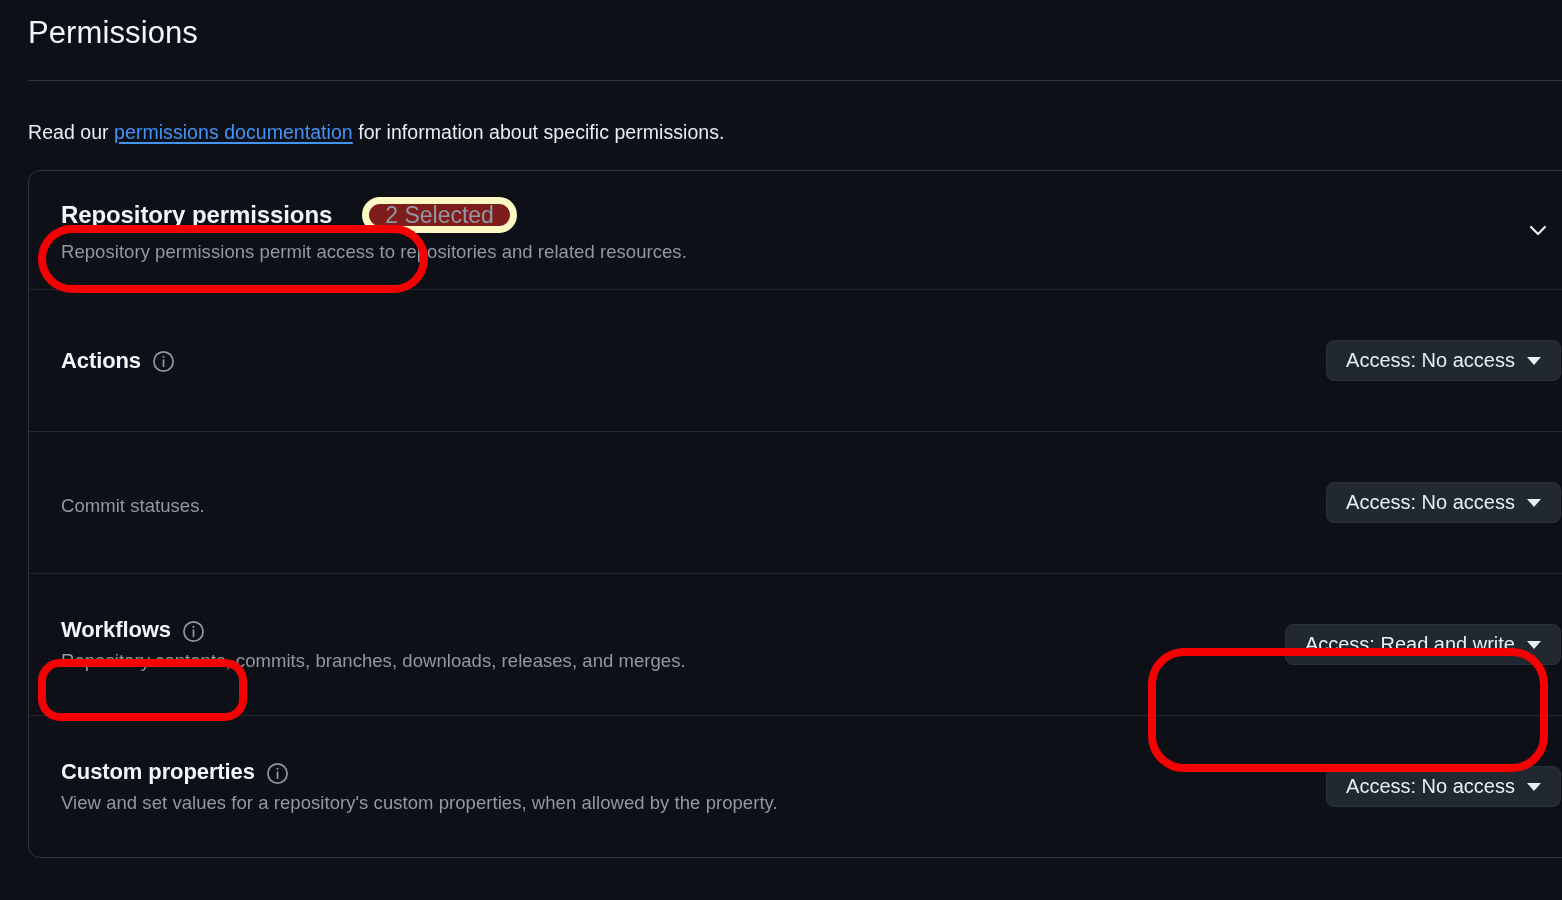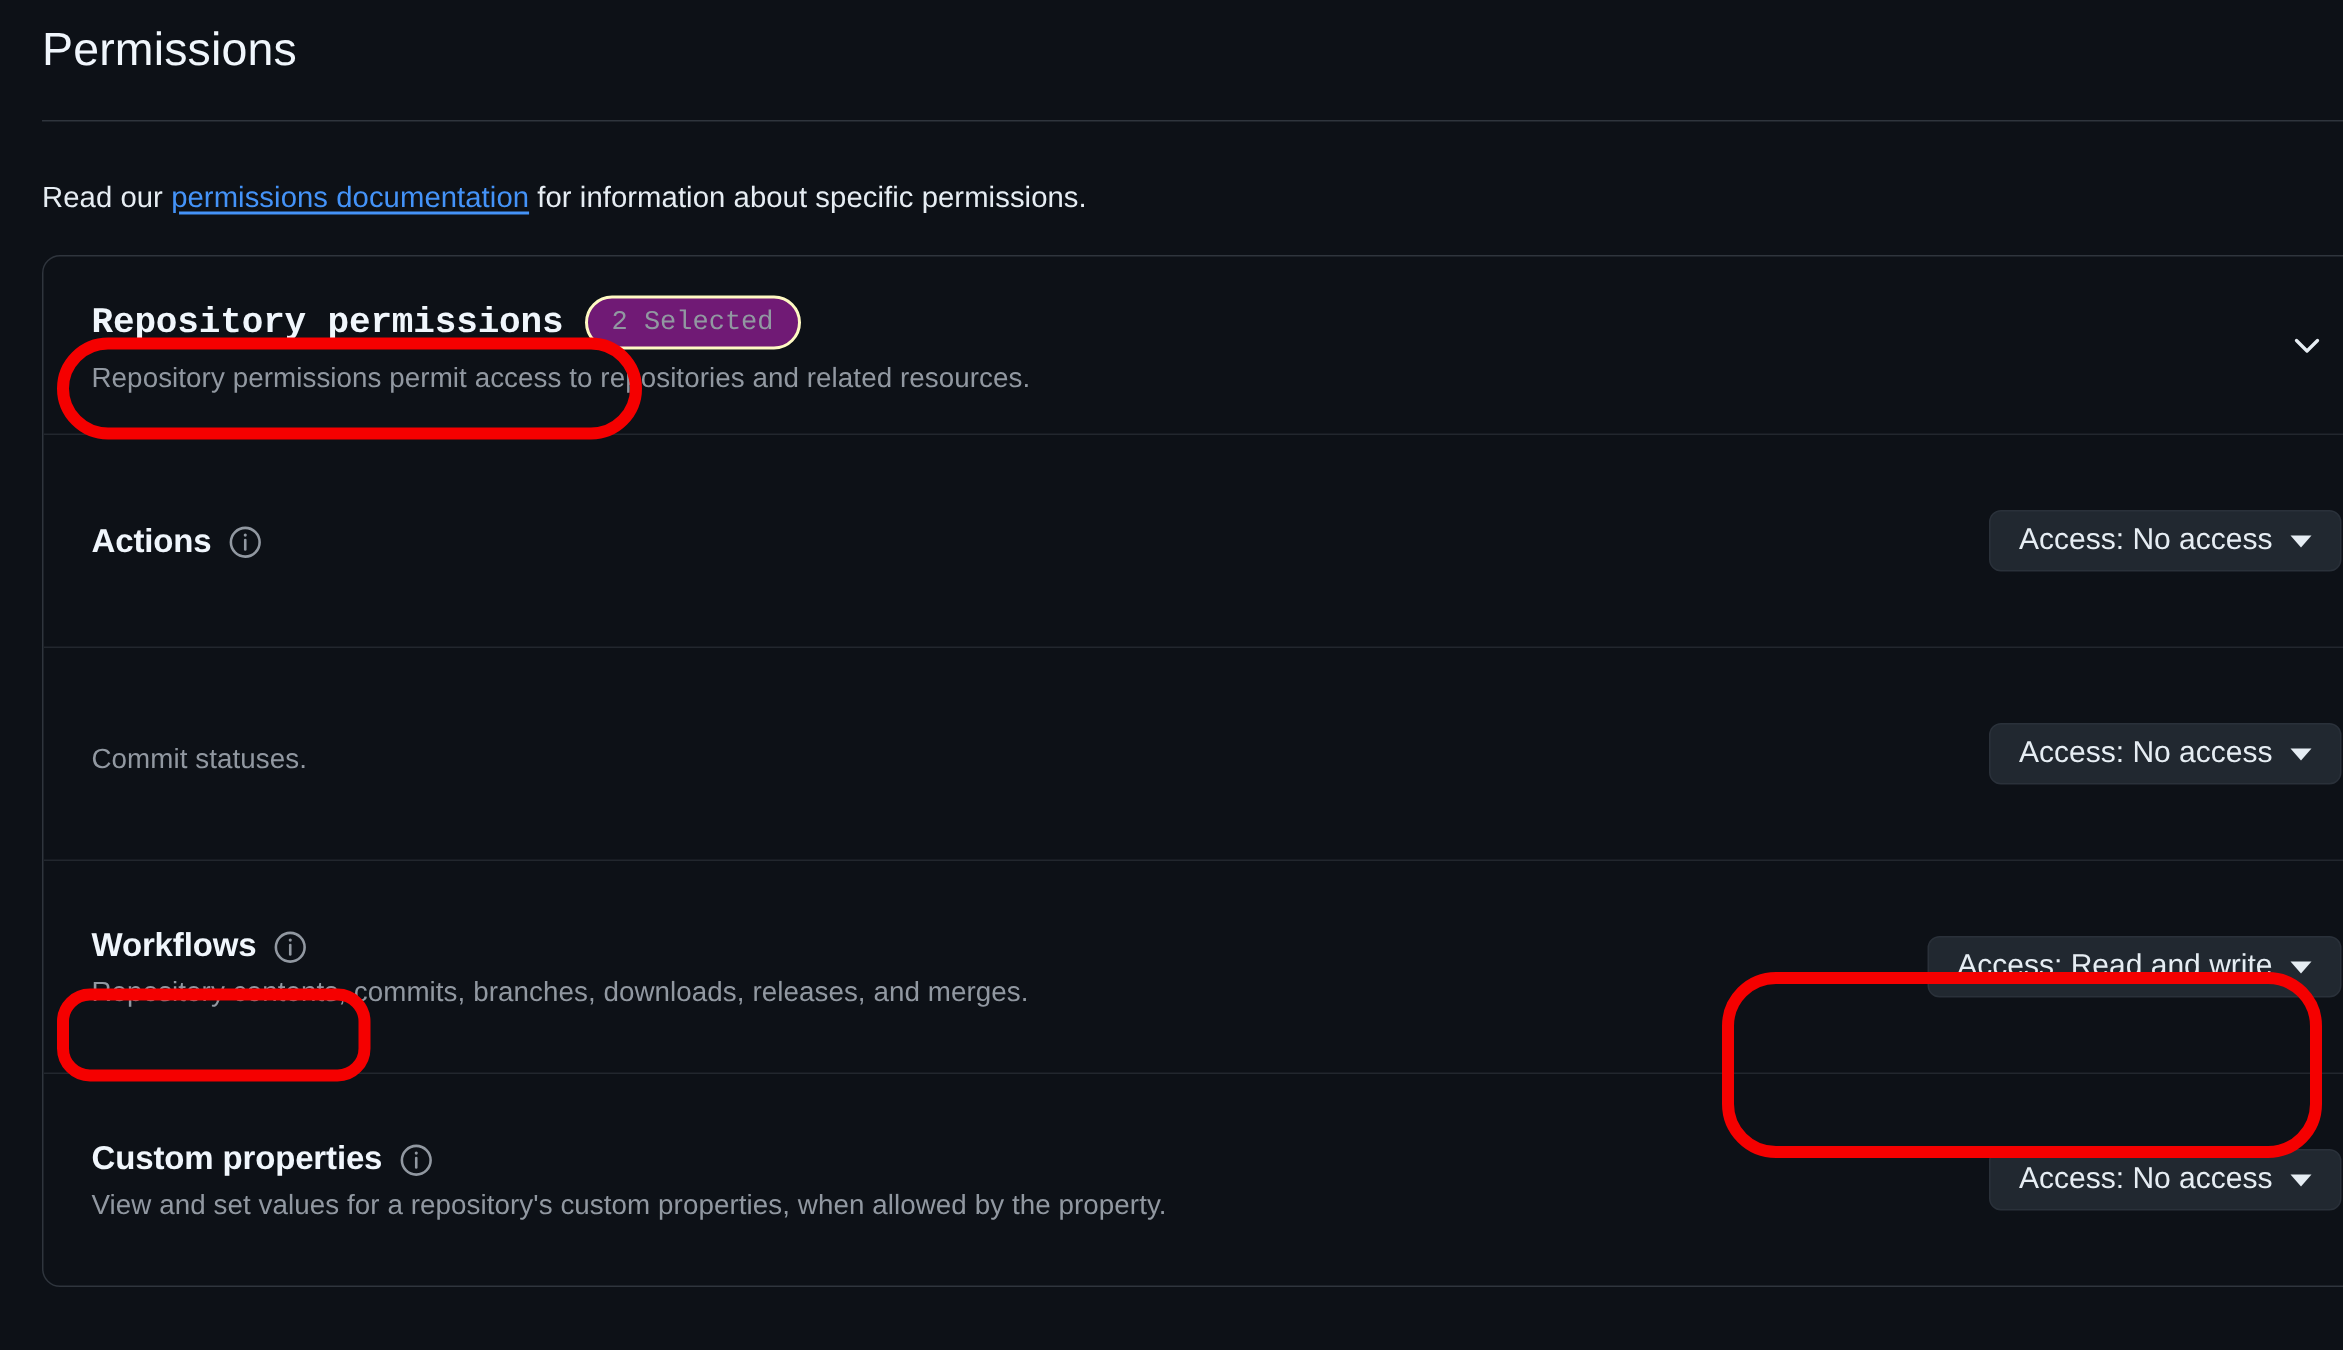--- a/index.html
+++ b/index.html
@@ -70,41 +70,40 @@
   
   .group-header {
     position: relative;
     padding: 26px 30px 22px 32px;
     min-height: 118px;
   }
 
   .group-title-row {
     display: flex;
     align-items: center;
-    gap: 14px;
-    font-family: Liberation Mono, monospace;
+    gap: 30px;
   }
 
   .group-title {
     font-size: 24px;
     font-weight: 700;
     color: #f0f6fc;
     letter-spacing: -0.1px;
   }
 
   .badge {
     display: inline-flex;
     align-items: center;
     height: 36px;
     padding: 0 16px;
-    border: 2px solid #fef9c3;
+    border: 7px solid #fef9c3;
     border-radius: 999px;
-    font-size: 18px;
+    font-size: 23px;
     color: #9198a1;
-    background: #701a75;
+    background: #7f1d1d;
   }
 
   .group-desc {
     margin-top: 8px;
     font-size: 18.5px;
     color: #9198a1;
     letter-spacing: 0.05px;
   }
 
   .chevron-btn {

